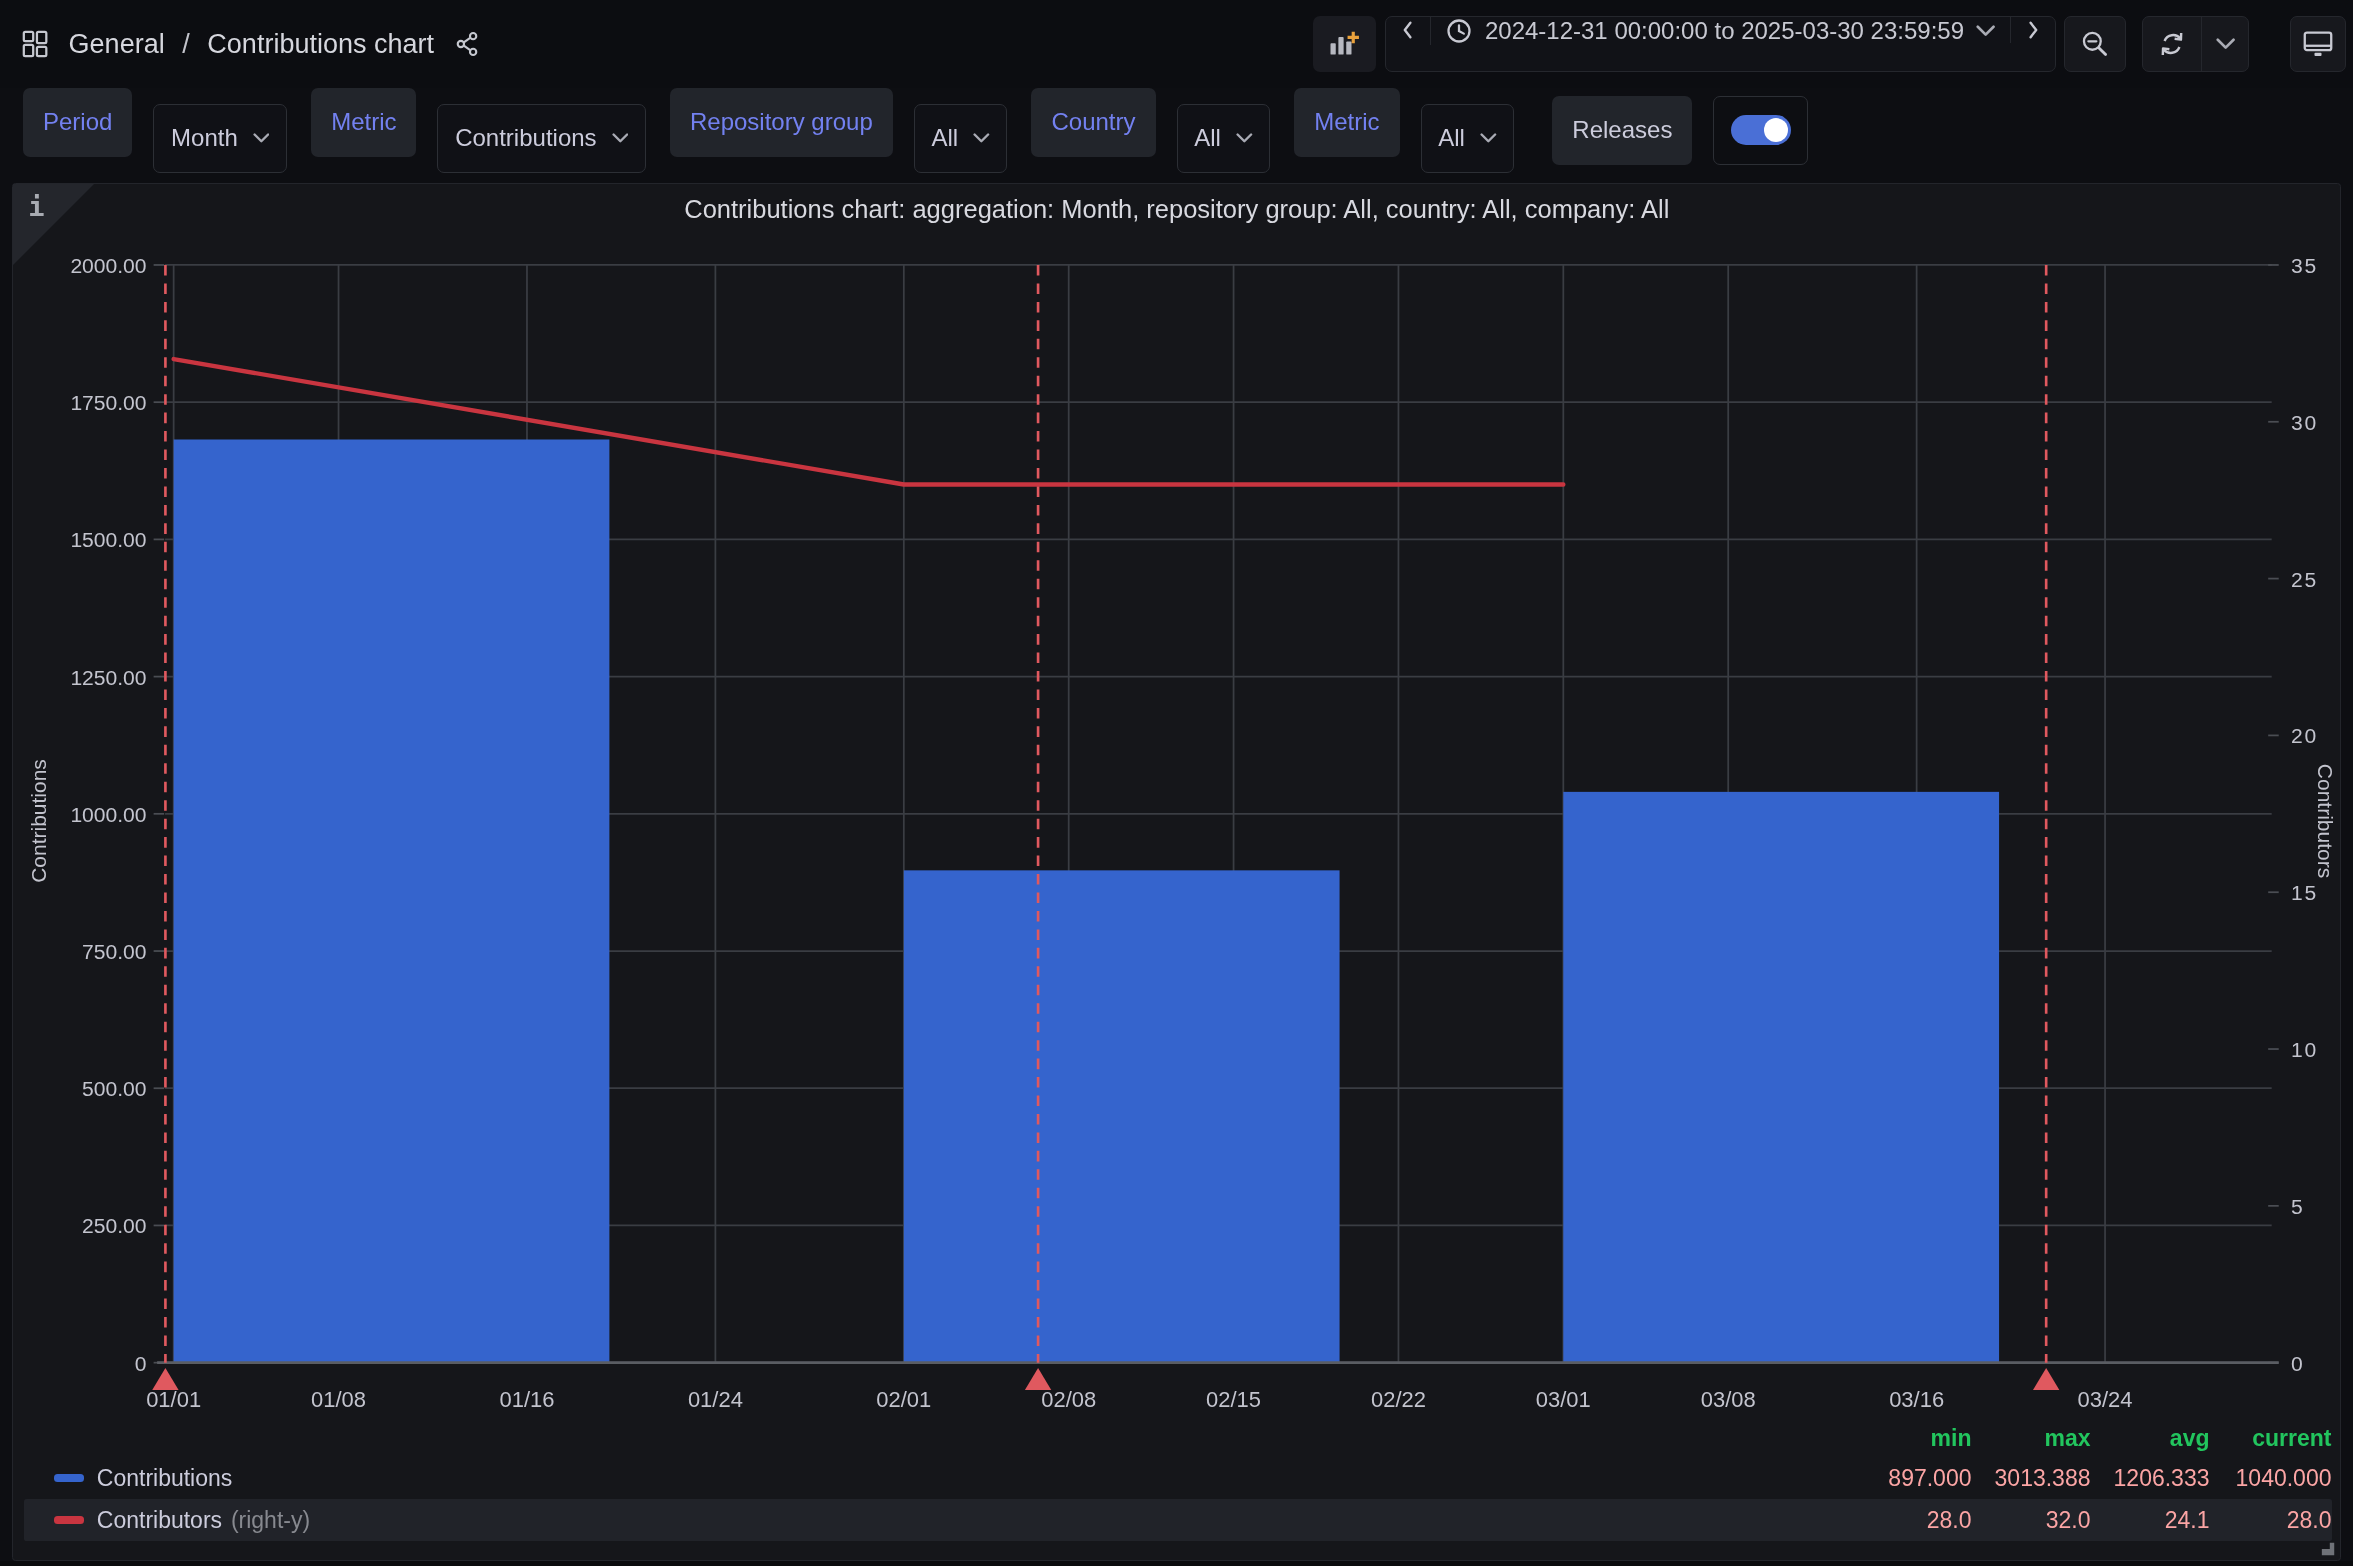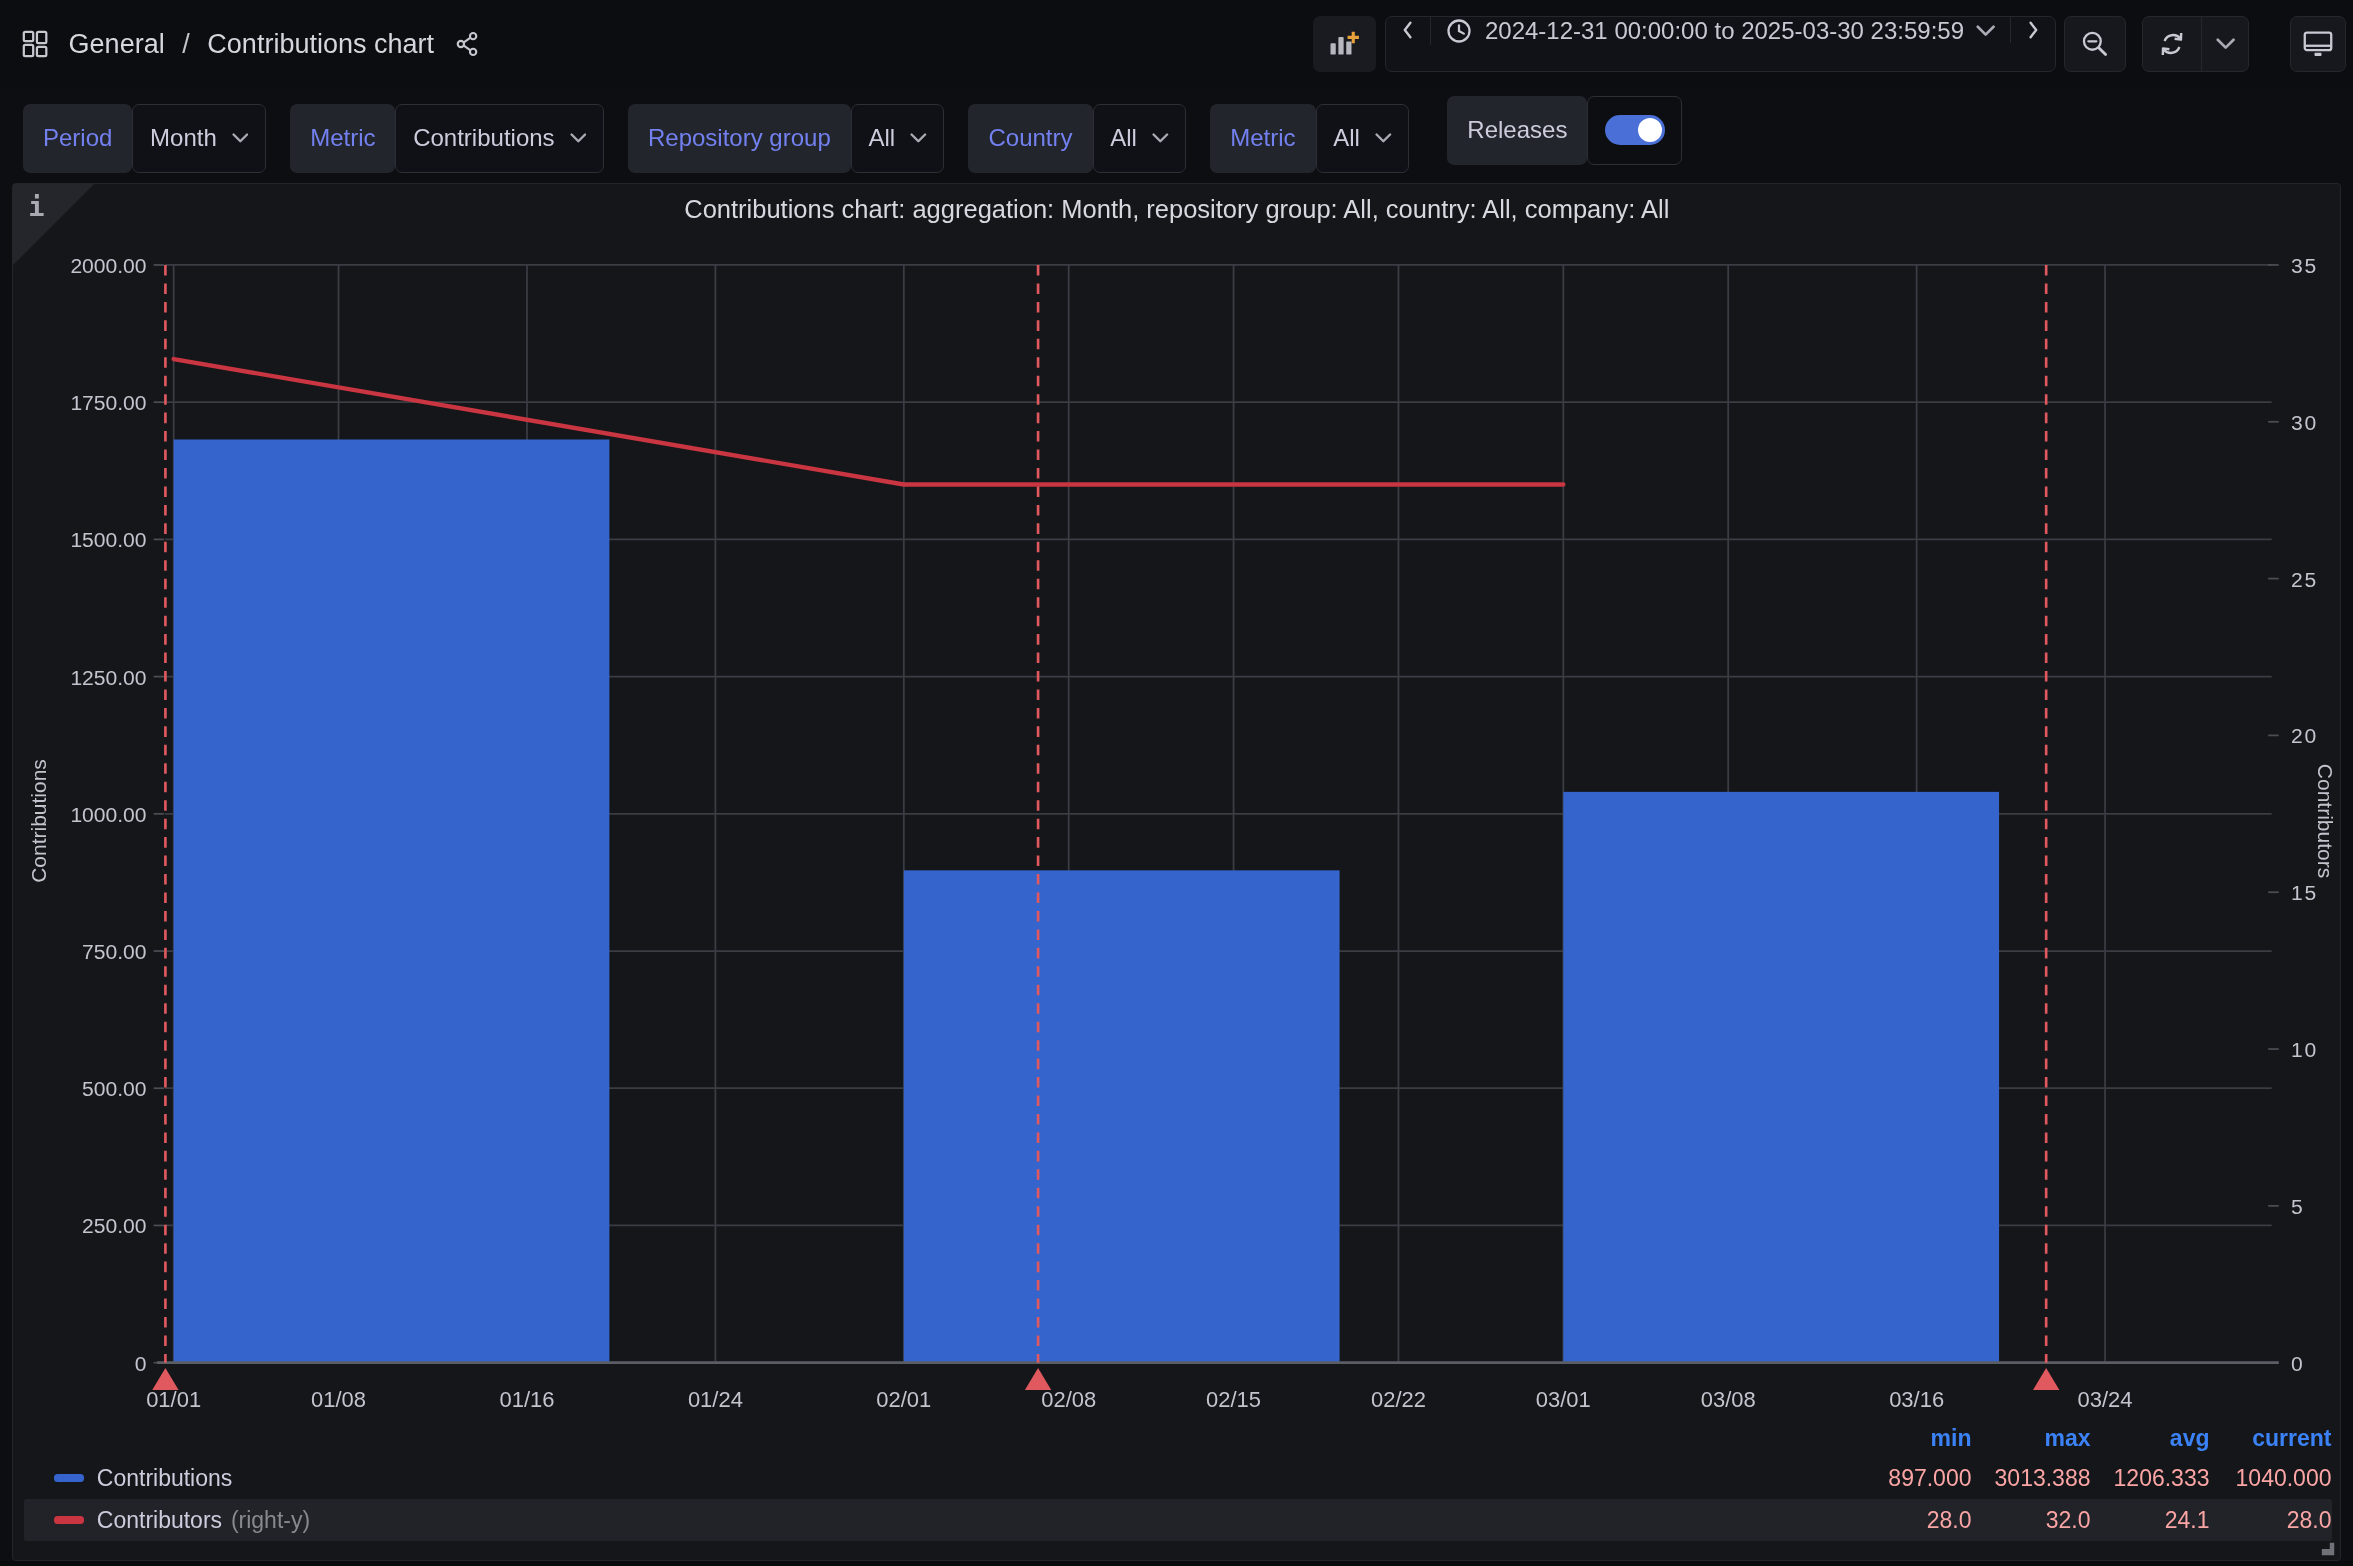--- a/index.html
+++ b/index.html
@@ -24,21 +24,21 @@
   .tp-time{font-size:24px;white-space:nowrap;}
   .rf-group{display:flex;align-items:stretch;height:56px;border:1.8px solid #25272d;border-radius:7px;
     background:#17181d;overflow:hidden;margin-left:7px;}
   .rf-seg{display:flex;align-items:center;justify-content:center;padding:0 13px;cursor:pointer;color:#c8c9d2;}
   .rf-seg + .rf-seg{border-left:1.8px solid #25272d;}
   .monitor-btn{margin-left:32px;border-color:#25272d;}
 
   
   .filters{position:absolute;top:88px;left:0;width:2354px;height:84px;display:flex;
     align-items:center;padding:0 23px;gap:24px;}
-  .fgroup{display:flex;align-items:flex-end;gap:0;}
+  .fgroup{display:flex;align-items:flex-start;gap:21px;}
   .chip{height:69px;display:flex;align-items:center;padding:0 20px;border-radius:7px;font-size:24px;white-space:nowrap;}
   .chip-label{background:#22252b;color:#7381f0;}
   .chip-plain{background:#22252b;color:#ccccdc;}
   .chip-value{border:1.8px solid #2c2f35;background:#101116;color:#ccccdc;gap:15px;padding:0 16.7px;cursor:pointer;margin-top:16px;}
   .caret{color:#a9abb4;}
   .toggle-box{width:95px;height:69px;border:1.8px solid #2c2f35;border-radius:7px;display:flex;
     align-items:center;justify-content:center;cursor:pointer;}
   .switch{width:60px;height:30px;border-radius:15px;background:#30343c;position:relative;transition:background .1s;}
   .switch.on{background:#4a6fd6;}
   .switch .knob{position:absolute;left:2.6px;top:2.6px;width:24.6px;height:24.6px;border-radius:50%;background:#fff;}
@@ -54,21 +54,21 @@
   .panel-title{position:absolute;left:0;top:11.4px;width:100%;text-align:center;font-size:25.5px;color:#d8d9e0;}
   .chart-svg{position:absolute;left:0;top:0;}
   .y-title{position:absolute;font-size:21px;color:#c3c4ce;white-space:nowrap;}
   .y-title.left{left:26px;top:637px;transform:translate(-50%,-50%) rotate(-90deg);}
   .y-title.right{left:2312px;top:637px;transform:translate(-50%,-50%) rotate(90deg);}
 
   
   .legend{position:absolute;left:10.5px;right:8.8px;top:1236px;font-size:23px;}
   .lg-row{display:grid;grid-template-columns:1fr 119px 119px 119px 122px;align-items:center;height:42px;}
   .lg-head{height:37px;}
-  .lg-head .col{color:#3b82f6;font-weight:700;text-align:right;}
+  .lg-head .col{color:#22c55e;font-weight:700;text-align:right;}
   .lg-row.hl{background:#212329;border-radius:2.6px;}
   .series-cell{display:flex;align-items:center;padding-left:30px;cursor:pointer;}
   .swatch{width:30px;height:8px;border-radius:3.5px;margin-right:13px;flex:none;}
   .series-name{color:#ccccdc;}
   .series-suffix{color:#87898f;margin-left:8.8px;}
   .stat{text-align:right;color:#fca5a5;}
   .resize-handle{position:absolute;right:4.4px;bottom:3.5px;color:#7f828a;cursor:nwse-resize;}
 
   .bottom-strip{position:absolute;left:0;top:1561px;width:2354px;height:5.3px;background:#0a0b0d;}
 </style>

